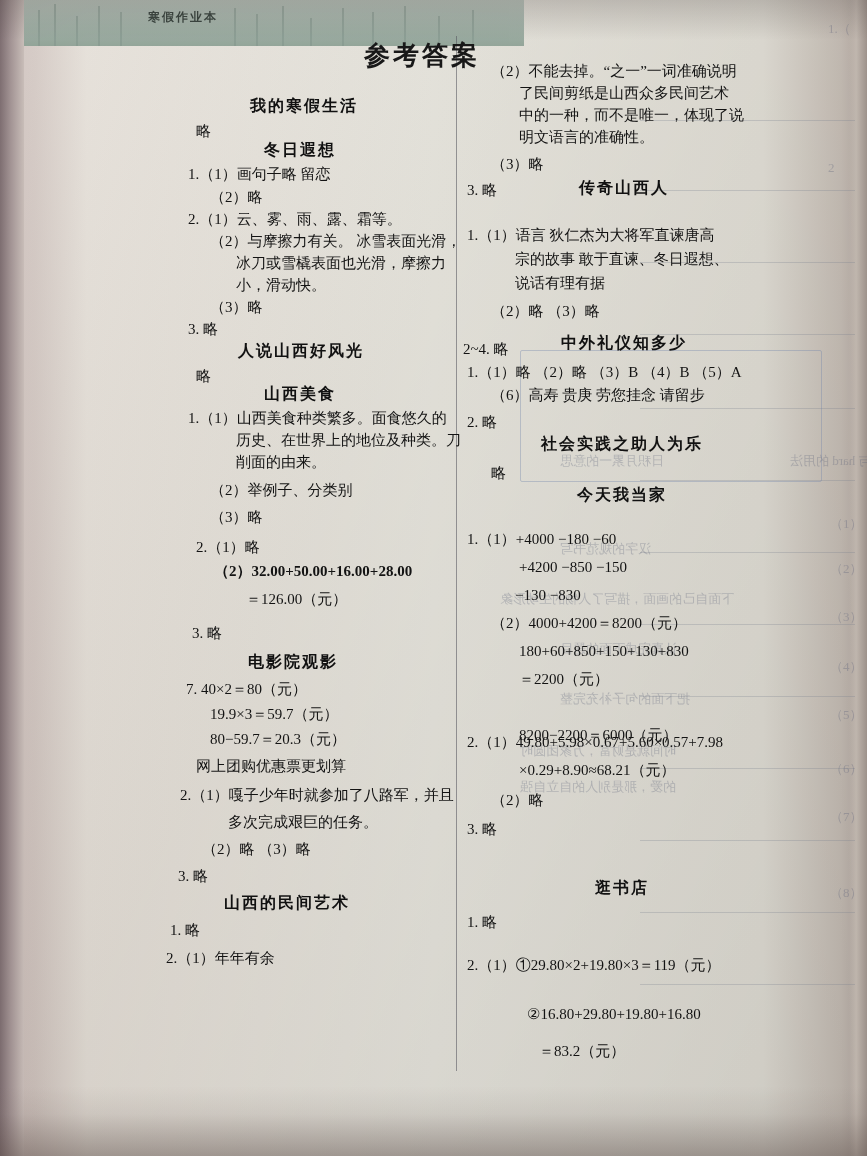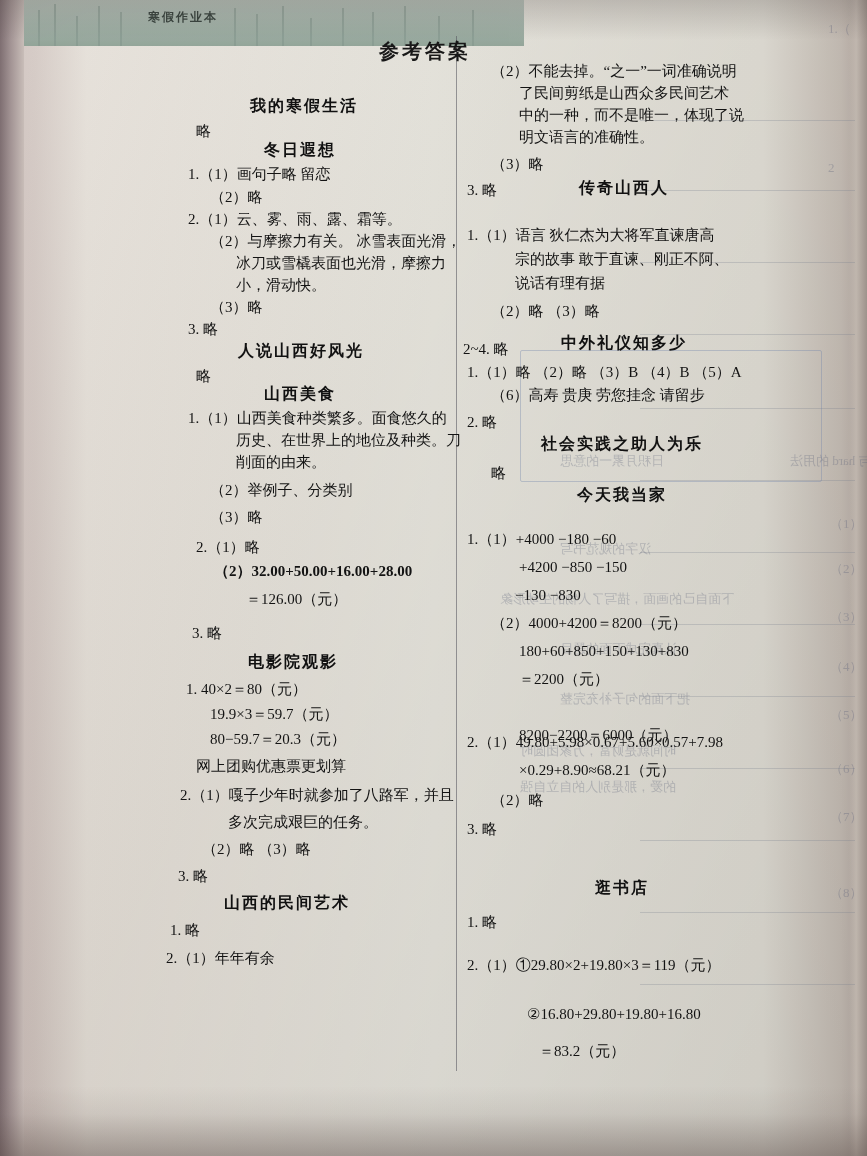--- a/index.html
+++ b/index.html
@@ -116,22 +116,22 @@
     width: 825px; height: 1156px;
   }
   #divider {
     position: absolute;
     left: 432px; top: 36px;
     width: 1px; height: 1035px;
     background: rgba(80,80,90,.55);
   }
   #main-title {
     position: absolute;
-    left: 355px; top: 38px;
-    font-size: 20px;
+    left: 340px; top: 38px;
+    font-size: 26px;
     font-weight: bold;
     letter-spacing: 3px;
     color: #181818;
   }
 
   .col { position: absolute; top: 0; }
   #col-left  { left: 0;   width: 430px; }
   #col-right { left: 437px; width: 388px; }
 
   .blk { position: absolute; }
@@ -231,42 +231,42 @@
         <div class="blk ln" style="left: 164px; top: 409px; text-align: center;">1.（1）山西美食种类繁多。面食悠久的</div>
         <div class="blk ln" style="left: 212px; top: 431px;">历史、在世界上的地位及种类。刀</div>
         <div class="blk ln" style="left: 212px; top: 453px;">削面的由来。</div>
         <div class="blk ln" style="left: 186px; top: 481px;">（2）举例子、分类别</div>
         <div class="blk ln" style="left: 186px; top: 508px;">（3）略</div>
         <div class="blk ln" style="left: 172px; top: 538px;">2.（1）略</div>
         <div class="blk ln" style="left: 190px; top: 562px; font-weight: bold;">（2）32.00+50.00+16.00+28.00</div>
         <div class="blk ln" style="left: 222px; top: 590px;">＝126.00（元）</div>
         <div class="blk ln" style="left: 168px; top: 624px;">3.  略</div>
         <div class="blk sec-title" style="left: 224px; top: 652px;">电影院观影</div>
-        <div class="blk ln" style="left: 162px; top: 680px;">1.  40×2＝80（元）</div>
+        <div class="blk ln" style="left: 162px; top: 680px;">7.  40×2＝80（元）</div>
         <div class="blk ln" style="left: 186px; top: 705px;">19.9×3＝59.7（元）</div>
         <div class="blk ln" style="left: 186px; top: 730px;">80−59.7＝20.3（元）</div>
         <div class="blk ln" style="left: 172px; top: 757px;">网上团购优惠票更划算</div>
         <div class="blk ln" style="left: 156px; top: 786px;">2.（1）嘎子少年时就参加了八路军，并且</div>
         <div class="blk ln" style="left: 204px; top: 813px;">多次完成艰巨的任务。</div>
         <div class="blk ln" style="left: 178px; top: 840px;">（2）略   （3）略</div>
         <div class="blk ln" style="left: 154px; top: 867px;">3.  略</div>
         <div class="blk sec-title" style="left: 200px; top: 893px; text-align: right;">山西的民间艺术</div>
         <div class="blk ln" style="left: 146px; top: 921px;">1.  略</div>
         <div class="blk ln" style="left: 142px; top: 949px; text-align: right;">2.（1）年年有余</div>
       </div>
     <div class="col" id="col-right">
         <div class="blk ln" style="left: 30px; top: 62px;">（2）不能去掉。“之一”一词准确说明</div>
         <div class="blk ln" style="left: 58px; top: 84px;">了民间剪纸是山西众多民间艺术</div>
         <div class="blk ln" style="left: 58px; top: 106px;">中的一种，而不是唯一，体现了说</div>
         <div class="blk ln" style="left: 58px; top: 128px;">明文语言的准确性。</div>
         <div class="blk ln" style="left: 30px; top: 155px;">（3）略</div>
         <div class="blk ln" style="left: 6px; top: 181px;">3.  略</div>
         <div class="blk sec-title" style="left: 118px; top: 178px;">传奇山西人</div>
         <div class="blk ln" style="left: 6px; top: 226px;">1.（1）语言    狄仁杰为大将军直谏唐高</div>
-        <div class="blk ln" style="left: 54px; top: 250px;">宗的故事   敢于直谏、刚正不阿、</div>
+        <div class="blk ln" style="left: 54px; top: 250px;">宗的故事   敢于直谏、冬日遐想、</div>
         <div class="blk ln" style="left: 54px; top: 274px;">说话有理有据</div>
         <div class="blk ln" style="left: 30px; top: 302px;">（2）略   （3）略</div>
         <div class="blk ln" style="left: 2px; top: 340px;">2~4.  略</div>
         <div class="blk sec-title" style="left: 100px; top: 333px;">中外礼仪知多少</div>
         <div class="blk ln" style="left: 6px; top: 363px;">1.（1）略    （2）略    （3）B    （4）B    （5）A</div>
         <div class="blk ln" style="left: 30px; top: 386px;">（6）高寿   贵庚   劳您挂念   请留步</div>
         <div class="blk ln" style="left: 6px; top: 413px;">2.  略</div>
         <div class="blk sec-title" style="left: 80px; top: 434px;">社会实践之助人为乐</div>
         <div class="blk ln" style="left: 30px; top: 464px;">略</div>
         <div class="blk sec-title" style="left: 116px; top: 485px;">今天我当家</div>

